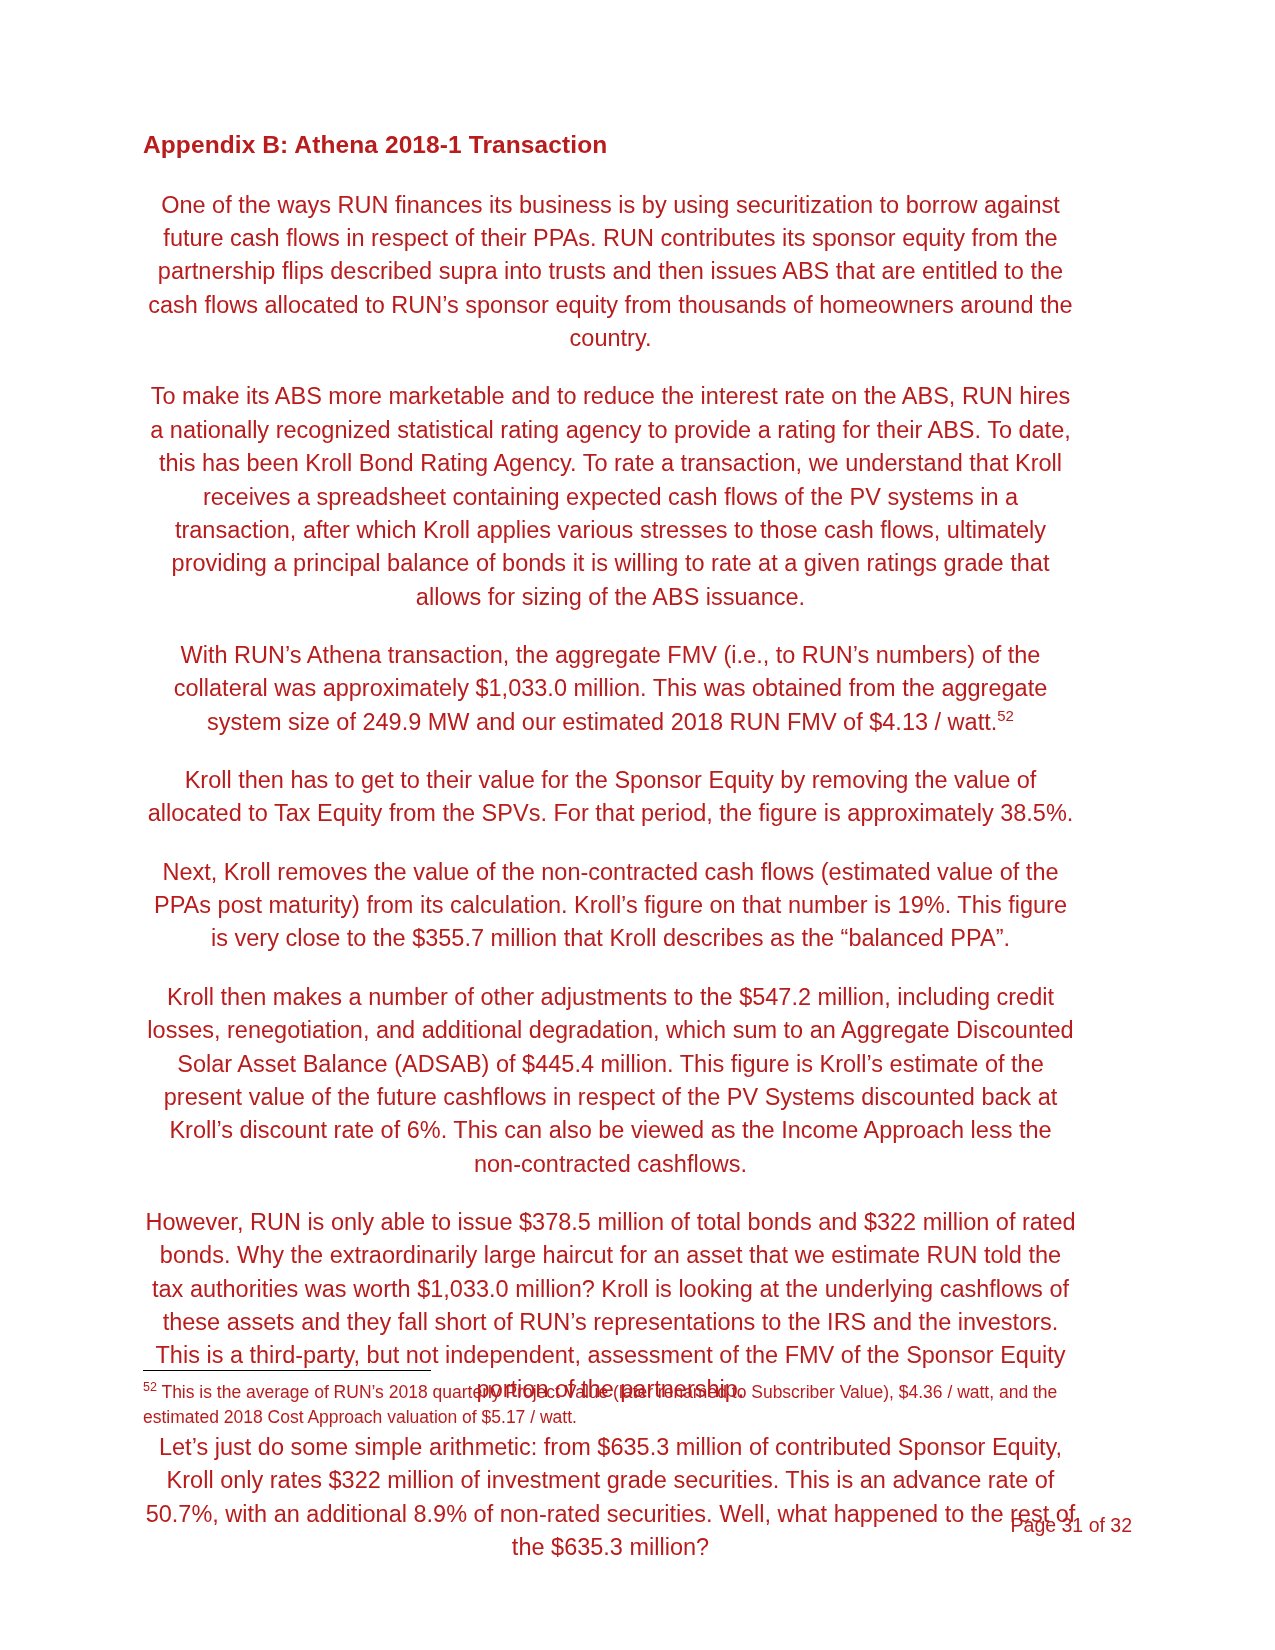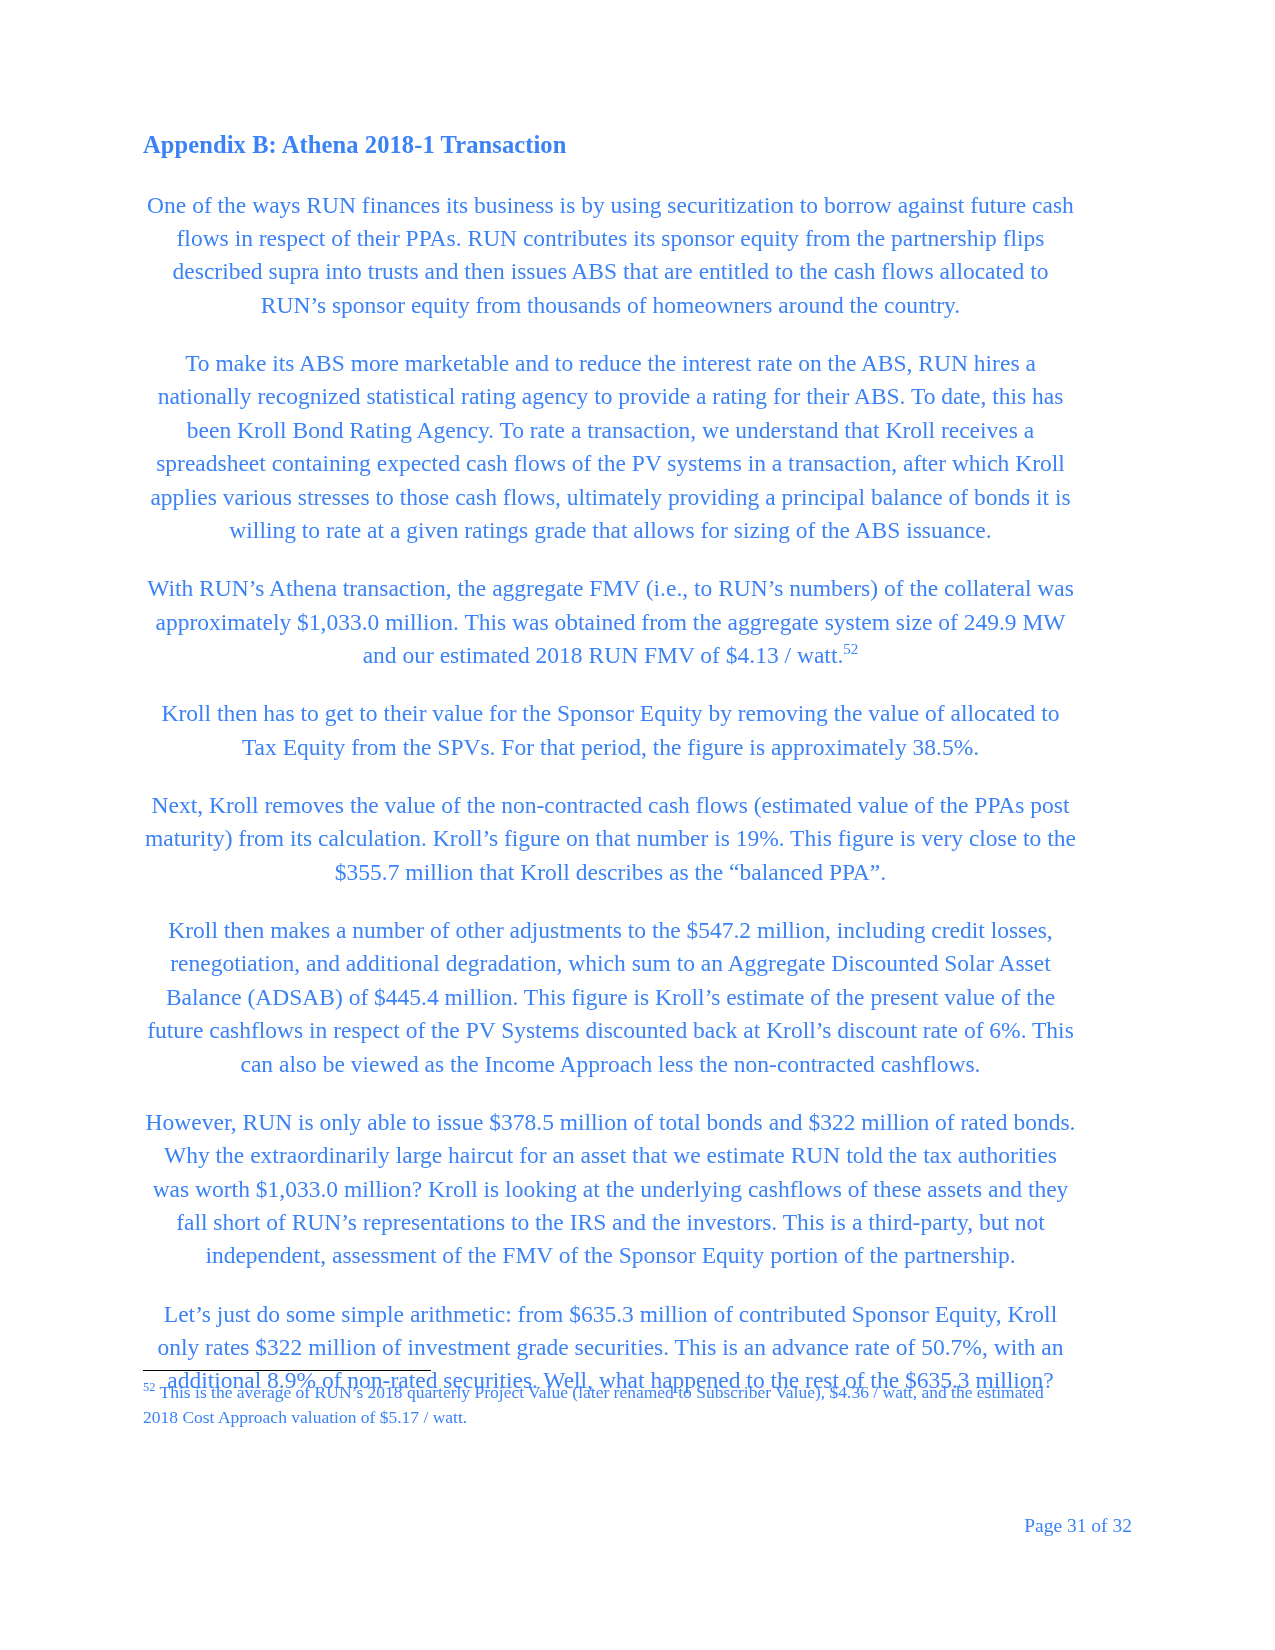--- a/index.html
+++ b/index.html
@@ -5,22 +5,22 @@
   html, body {
     margin: 0;
     padding: 0;
     background: #ffffff;
   }
   .page {
     position: relative;
     width: 1275px;
     height: 1650px;
     background: #ffffff;
-    font-family: Liberation Serif, serif;
-    color: #3b82f6;
+    font-family: Liberation Sans, sans-serif;
+    color: #b91c1c;
     box-sizing: border-box;
   }
   .content {
     position: absolute;
     left: 143px;
     top: 130px;
     width: 935px;
   }
   h1.doc-title {
     font-size: 24.5px;

